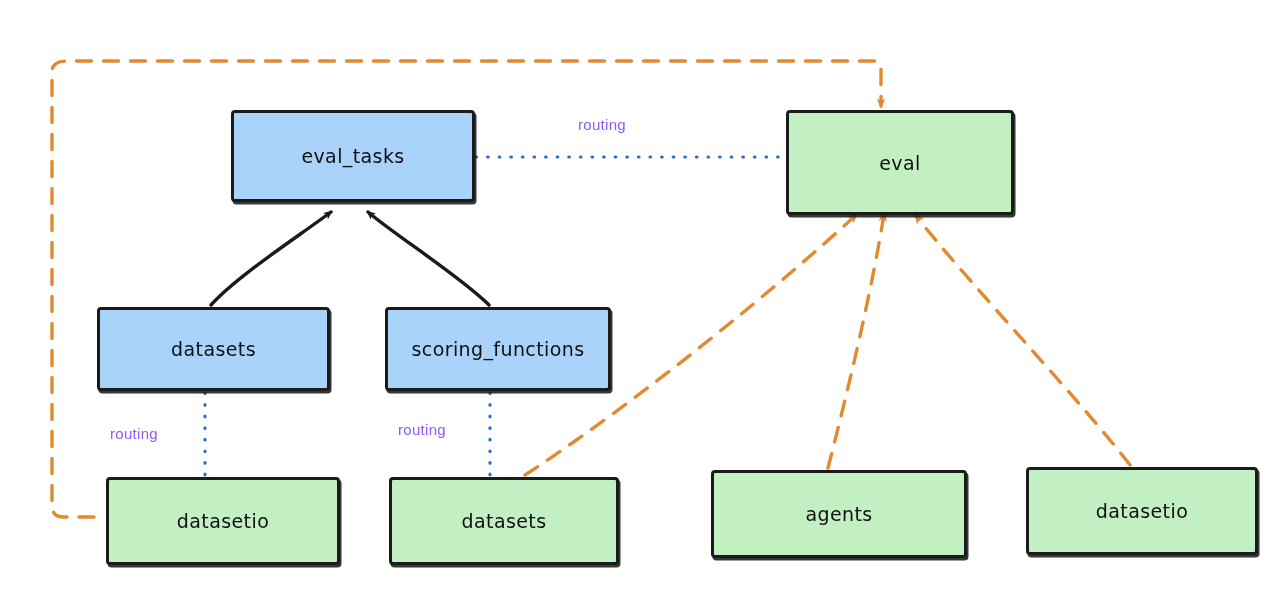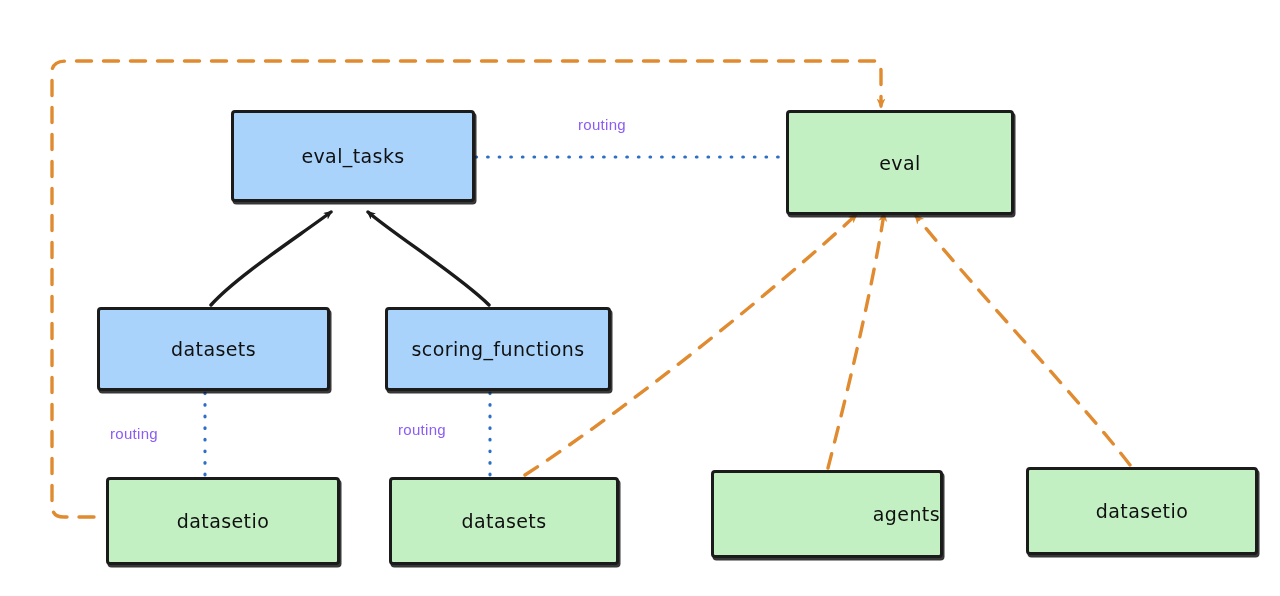--- a/index.html
+++ b/index.html
@@ -103,21 +103,21 @@
   </div>
 
   <div class="node green" style="left:106px; top:477px; width:234px; height:88px;">
     <span>datasetio</span>
   </div>
 
   <div class="node green" style="left:389px; top:477px; width:230px; height:88px;">
     <span>datasets</span>
   </div>
 
-  <div class="node green" style="left:711px; top:470px; width:232px; height:88px;justify-content:flex-end;">
+  <div class="node green" style="left:711px; top:470px; width:256px; height:88px;">
     <span>agents</span>
   </div>
 
   <div class="node green" style="left:1026px; top:467px; width:232px; height:88px;">
     <span>datasetio</span>
   </div>
 
   <div class="edge-label" style="left:578px; top:116px;">routing</div>
 
   <div class="edge-label" style="left:110px; top:425px;">routing</div>

